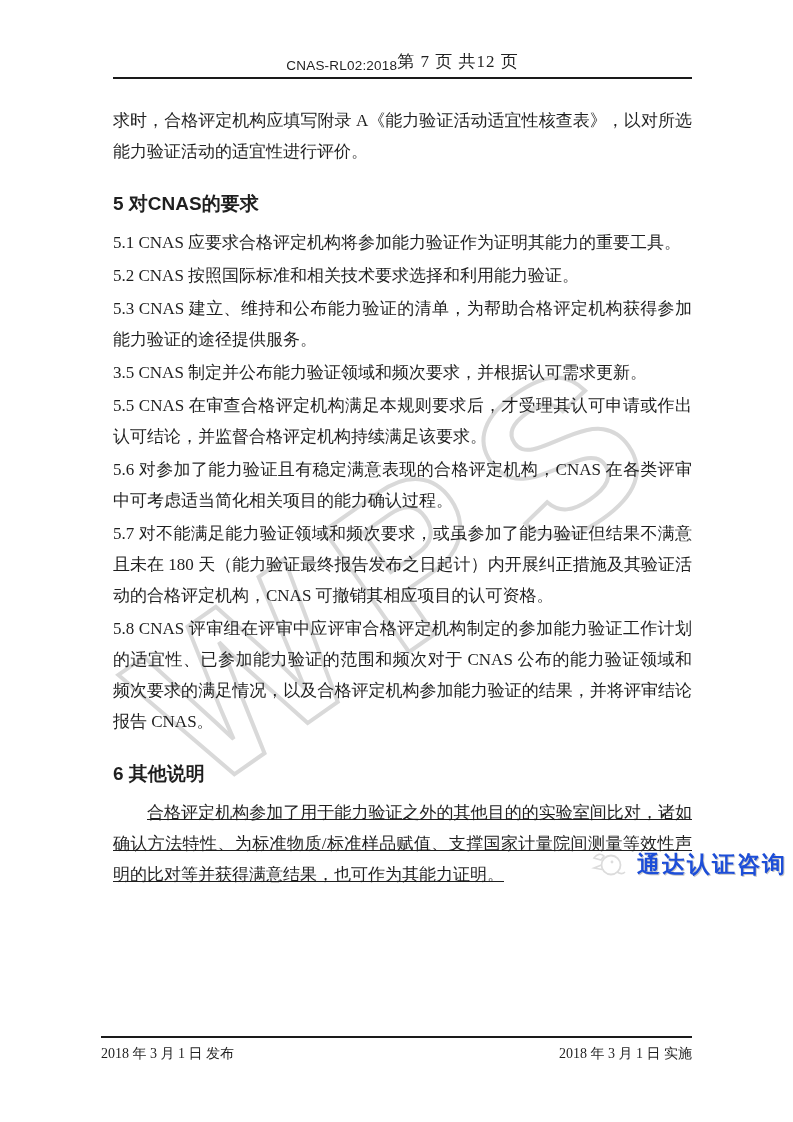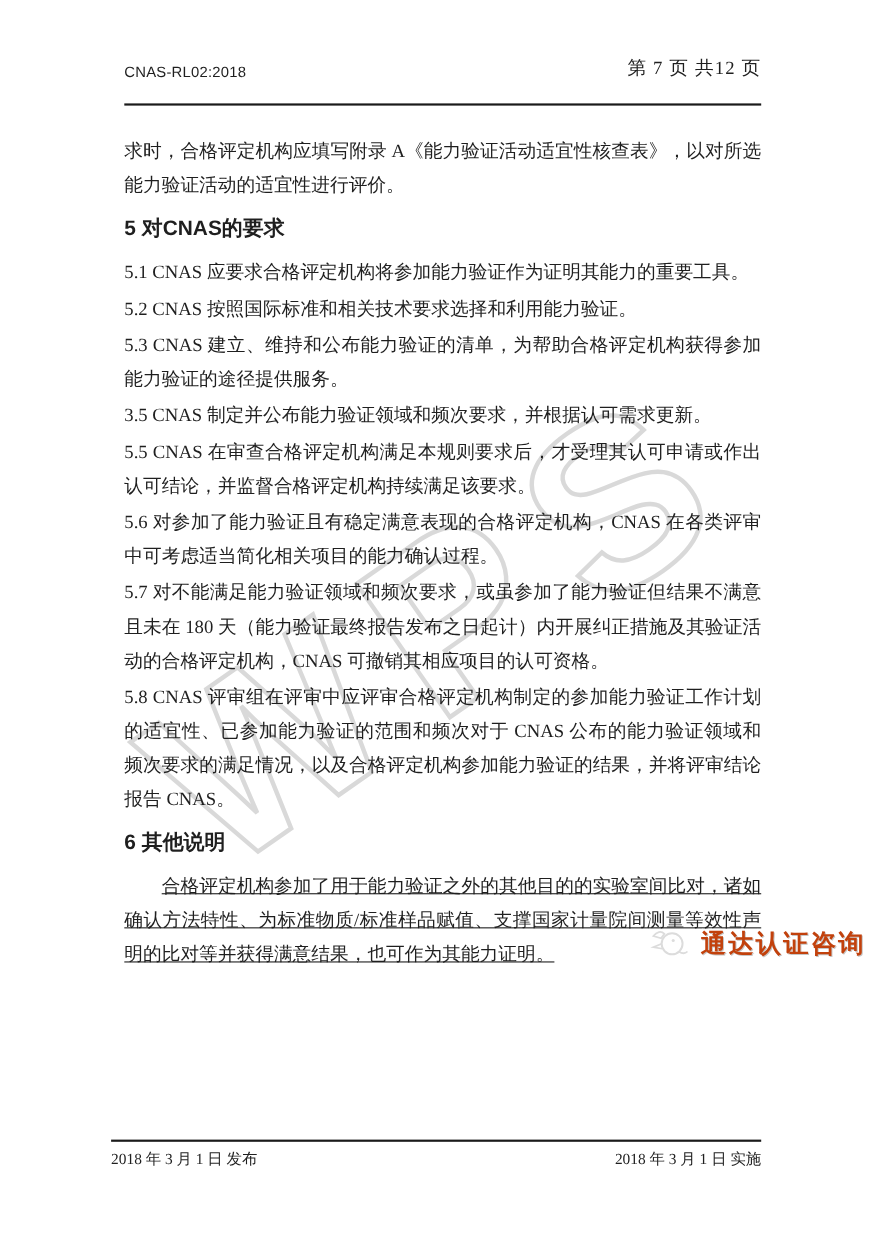--- a/index.html
+++ b/index.html
@@ -38,23 +38,23 @@
 
   .content-layer { position: relative; z-index: 1; }
 
   
   .header {
     margin: 0 101px 0 113px;
     padding-top: 50px;
   }
   .header-row {
     display: flex;
-    justify-content: space-between;
+    justify-content: center;
     align-items: flex-end;
-    padding-bottom: 21px;
+    padding-bottom: 4px;
     border-bottom: 2px solid #1a1a1a;
   }
   .doc-code {
     font-family: "Liberation Sans", "DejaVu Sans", sans-serif;
     font-size: 13.5px;
     letter-spacing: 0.2px;
   }
   .page-info { font-size: 17px; letter-spacing: 1px; }
 
   
@@ -63,21 +63,21 @@
     font-size: 17px;
     line-height: 31px;
     text-align: justify;
   }
   .para { margin-bottom: 2px; }
   .section-heading {
     font-family: "Liberation Sans", "DejaVu Sans", sans-serif;
     font-weight: bold;
     font-size: 19px;
     line-height: 26px;
-    margin-top: 12px;
+    margin-top: 24px;
     margin-bottom: 10px;
     text-align: left;
   }
   .item { margin: 2px 0; }
   .indent-first { text-indent: 2em; text-decoration: underline; }
 
   
   .footer {
     position: absolute;
     left: 101px;
@@ -99,21 +99,21 @@
     display: flex;
     align-items: center;
     gap: 8px;
     z-index: 1;
   }
   .brand-text {
     font-family: "Liberation Sans", "DejaVu Sans", sans-serif;
     font-weight: bold;
     font-size: 23px;
     letter-spacing: 2px;
-    color: #c2410c;
+    color: #1d4ed8;
     text-shadow: 1px 1px 0 #c6c6c6, -1px -1px 0 #ffffff;
   }
   .brand-icon svg { display: block; }
 </style>
 </head>
 <body>
 
 <div class="page">
 
   <div class="watermark">WPS</div>

